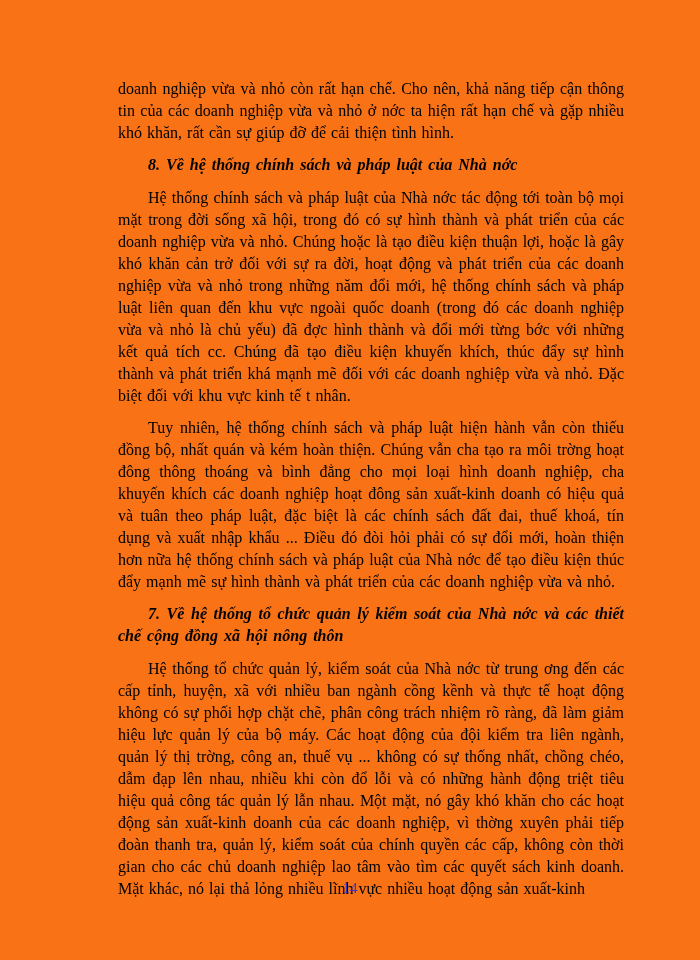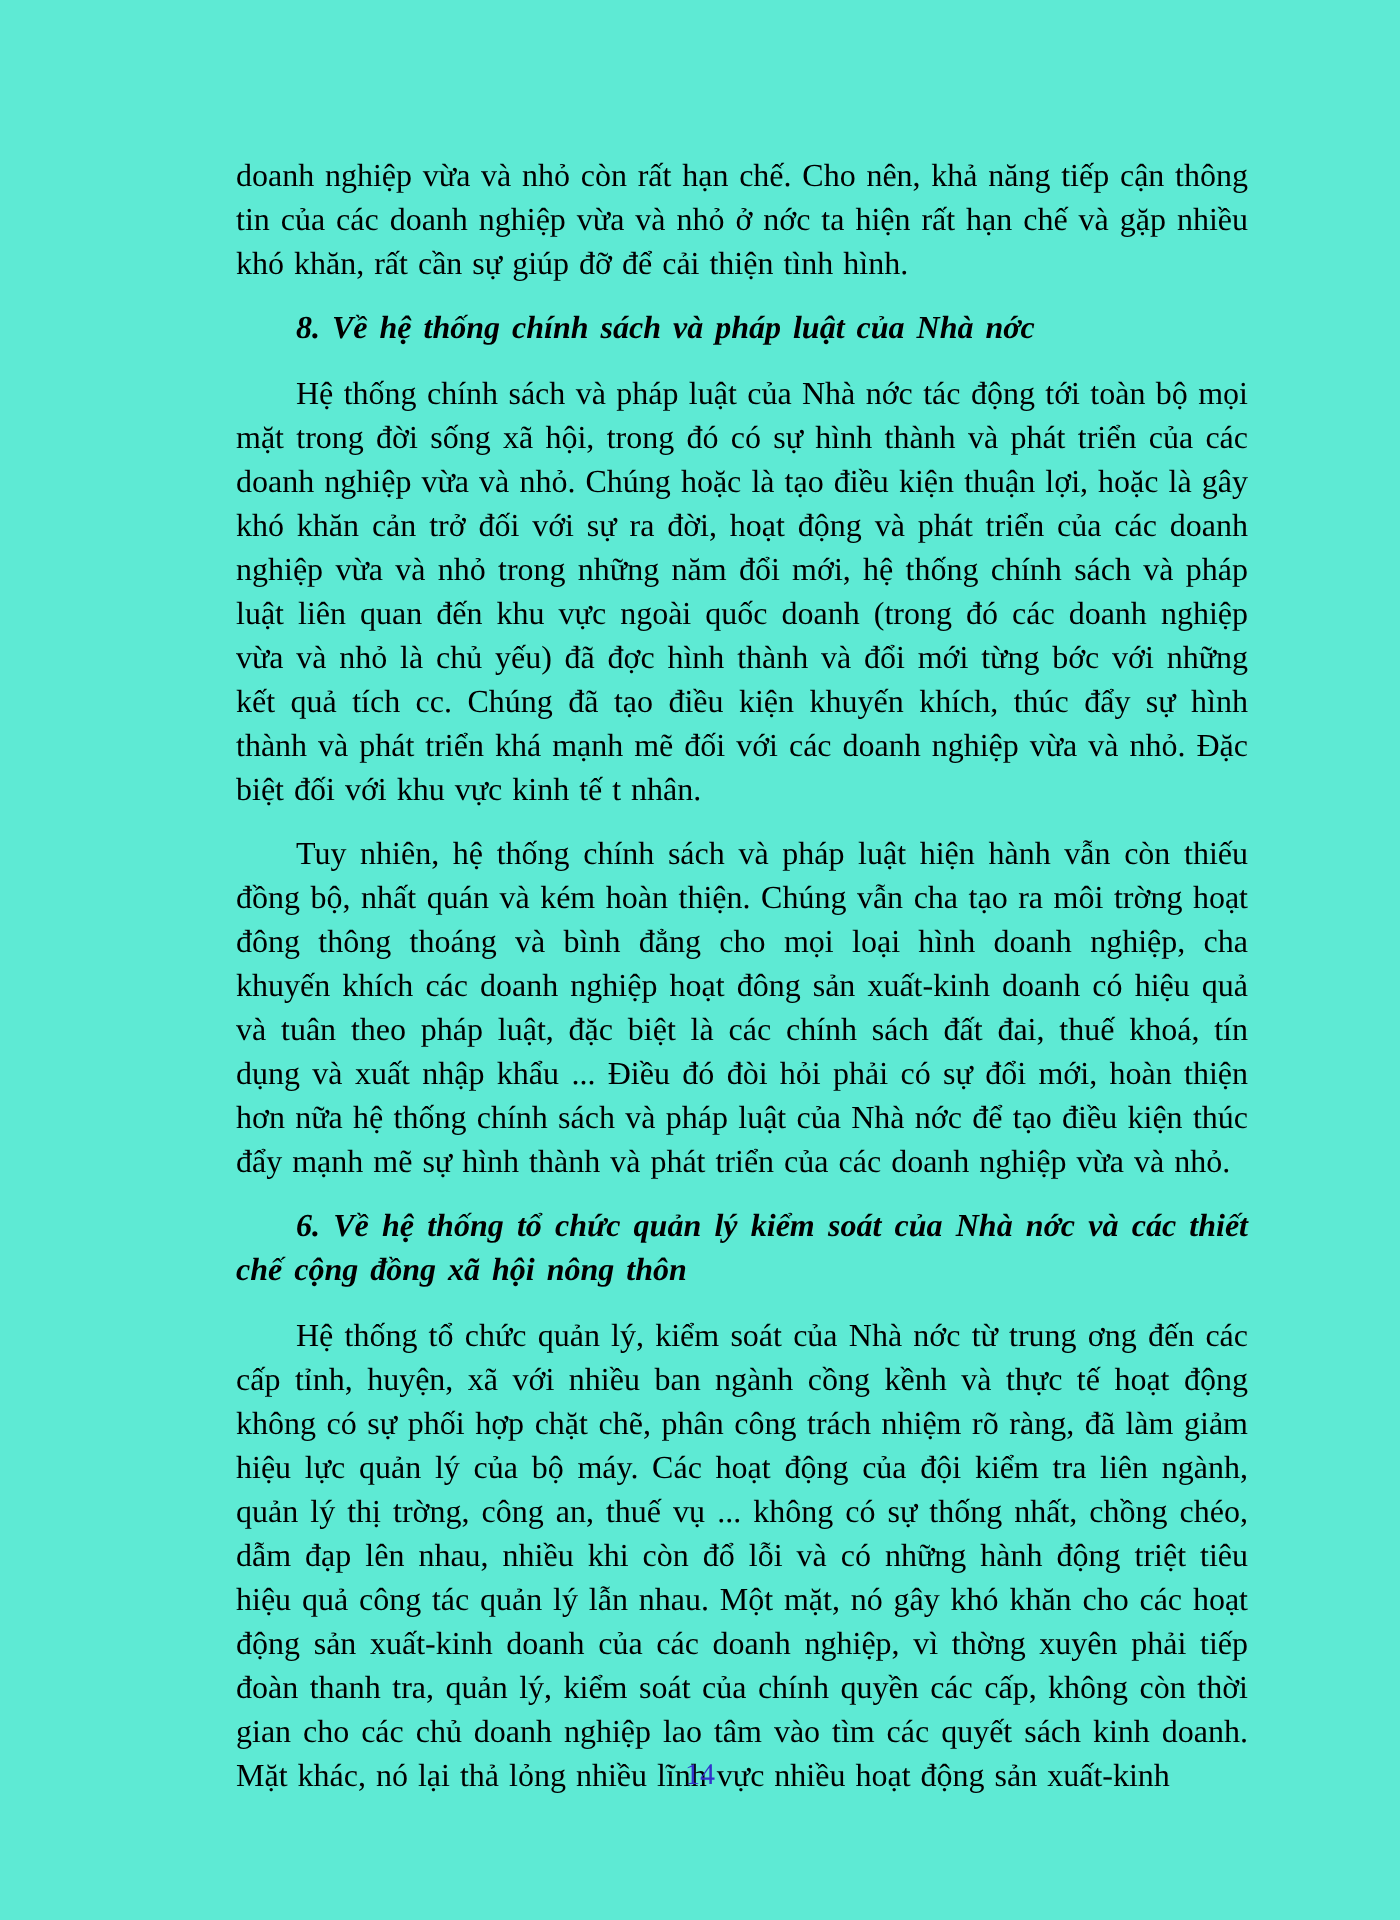--- a/index.html
+++ b/index.html
@@ -4,21 +4,21 @@
 <style>
   html, body {
     margin: 0;
     padding: 0;
     background: #ffffff;
   }
   .page {
     position: relative;
     width: 700px;
     height: 960px;
-    background: #5eead4;
+    background: #f97316;
     overflow: hidden;
     font-family: "Liberation Serif", "DejaVu Serif", serif;
     color: #000000;
   }
   .text-column {
     position: absolute;
     left: 118px;
     top: 78px;
     width: 506px;
   }
@@ -62,21 +62,21 @@
 <div class="page">
   <main class="text-column">
     <p class="para">doanh nghiệp vừa và nhỏ còn rất hạn chế. Cho nên, khả năng tiếp cận thông tin của các doanh nghiệp vừa và nhỏ ở nớc ta hiện rất hạn chế và gặp nhiều khó khăn, rất cần sự giúp đỡ để cải thiện tình hình.</p>
 
     <h3 class="heading">8. Về hệ thống chính sách và pháp luật của Nhà nớc</h3>
 
     <p class="para indent">Hệ thống chính sách và pháp luật của Nhà nớc tác động tới toàn bộ mọi mặt trong đời sống xã hội, trong đó có sự hình thành và phát triển của các doanh nghiệp vừa và nhỏ. Chúng hoặc là tạo điều kiện thuận lợi, hoặc là gây khó khăn cản trở đối với sự ra đời, hoạt động và phát triển của các doanh nghiệp vừa và nhỏ trong những năm đổi mới, hệ thống chính sách và pháp luật liên quan đến khu vực ngoài quốc doanh (trong đó các doanh nghiệp vừa và nhỏ là chủ yếu) đã đợc hình thành và đổi mới từng bớc với những kết quả tích cc. Chúng đã tạo điều kiện khuyến khích, thúc đẩy sự hình thành và phát triển khá mạnh mẽ đối với các doanh nghiệp vừa và nhỏ. Đặc biệt đối với khu vực kinh tế t nhân.</p>
 
     <p class="para indent">Tuy nhiên, hệ thống chính sách và pháp luật hiện hành vẫn còn thiếu đồng bộ, nhất quán và kém hoàn thiện. Chúng vẫn cha tạo ra môi trờng hoạt đông thông thoáng và bình đẳng cho mọi loại hình doanh nghiệp, cha khuyến khích các doanh nghiệp hoạt đông sản xuất-kinh doanh có hiệu quả và tuân theo pháp luật, đặc biệt là các chính sách đất đai, thuế khoá, tín dụng và xuất nhập khẩu ... Điều đó đòi hỏi phải có sự đổi mới, hoàn thiện hơn nữa hệ thống chính sách và pháp luật của Nhà nớc để tạo điều kiện thúc đẩy mạnh mẽ sự hình thành và phát triển của các doanh nghiệp vừa và nhỏ.</p>
 
-    <h3 class="heading">6. Về hệ thống tổ chức quản lý kiểm soát của Nhà nớc và các thiết chế cộng đồng xã hội nông thôn</h3>
+    <h3 class="heading">7. Về hệ thống tổ chức quản lý kiểm soát của Nhà nớc và các thiết chế cộng đồng xã hội nông thôn</h3>
 
     <p class="para indent">Hệ thống tổ chức quản lý, kiểm soát của Nhà nớc từ trung ơng đến các cấp tỉnh, huyện, xã với nhiều ban ngành cồng kềnh và thực tế hoạt động không có sự phối hợp chặt chẽ, phân công trách nhiệm rõ ràng, đã làm giảm hiệu lực quản lý của bộ máy. Các hoạt động của đội kiểm tra liên ngành, quản lý thị trờng, công an, thuế vụ ... không có sự thống nhất, chồng chéo, dẫm đạp lên nhau, nhiều khi còn đổ lỗi và có những hành động triệt tiêu hiệu quả công tác quản lý lẫn nhau. Một mặt, nó gây khó khăn cho các hoạt động sản xuất-kinh doanh của các doanh nghiệp, vì thờng xuyên phải tiếp đoàn thanh tra, quản lý, kiểm soát của chính quyền các cấp, không còn thời gian cho các chủ doanh nghiệp lao tâm vào tìm các quyết sách kinh doanh. Mặt khác, nó lại thả lỏng nhiều lĩnh vực nhiều hoạt động sản xuất-kinh</p>
   </main>
 
   <footer class="footer">
     <span class="page-number">14</span>
   </footer>
 </div>
 
 </body></html>

